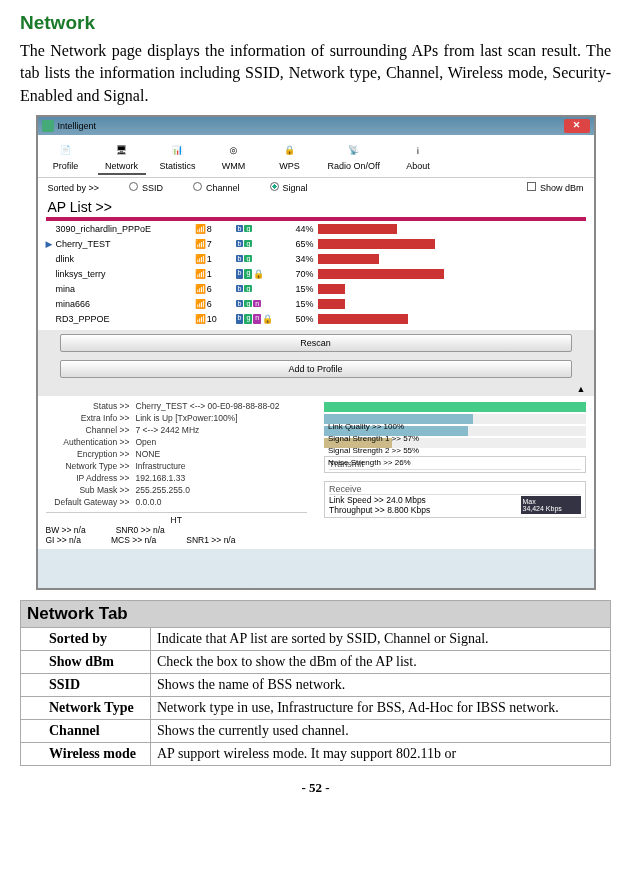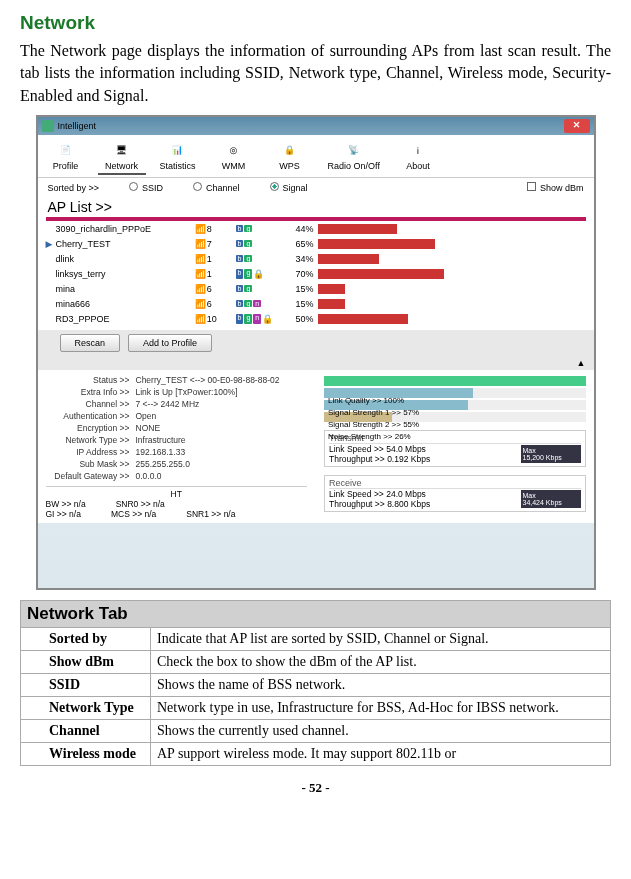--- a/index.html
+++ b/index.html
@@ -103,20 +103,21 @@
     .ap-signal { flex: 1; display: flex; align-items: center; gap: 4px; }
     .bar { height: 10px; background: #c33; }
     .badge { padding: 0 2px; color: white; font-size: 7px; border-radius: 1px; }
     .bg-b { background: #36a; } .bg-g { background: #2a6; } .bg-n { background: #a3a; }
     .sel-arrow { width: 10px; color: #36a; }
     .buttons-row {
       display: flex;
       gap: 8px;
       padding: 4px 22px;
       background: #e8e8e8;
+      flex-direction: column;
     }
     .btn {
       background: linear-gradient(#fff, #ddd);
       border: 1px solid #999;
       padding: 3px 14px;
       font-size: 9px;
       border-radius: 2px;
     }
     .expander {
       background: #e8e8e8;
@@ -411,27 +412,20 @@
           </div>
           <div class="qbar">
             <div class="qbar-fill">
               <div class="qbar-inner" style="width:26%;background:#cb8"></div>
               <span class="qlabel">Noise Strength &gt;&gt; 26%</span>
             </div>
           </div>
         </div>
       <div class="trx-box">
         <div class="trx-title">Transmit</div>
-        <div style="display:flex;justify-content:space-between;align-items:center">
-          <div>
-            <div>Link Speed &gt;&gt;  54.0 Mbps</div>
-            <div>Throughput &gt;&gt; 0.192 Kbps</div>
-          </div>
-          <div class="mini-chart"><span>Max</span><br><span>15,200 Kbps</span></div>
-        </div>
       </div>
       <div class="trx-box">
         <div class="trx-title">Receive</div>
         <div style="display:flex;justify-content:space-between;align-items:center">
           <div>
             <div>Link Speed &gt;&gt; 24.0 Mbps</div>
             <div>Throughput &gt;&gt; 8.800 Kbps</div>
           </div>
           <div class="mini-chart"><span>Max</span><br><span>34,424 Kbps</span></div>
         </div>

